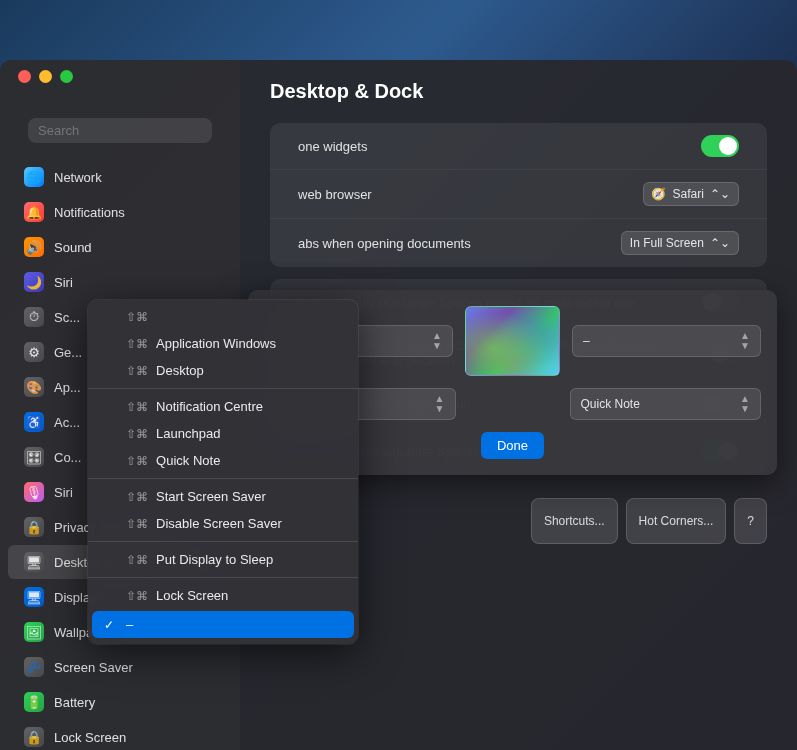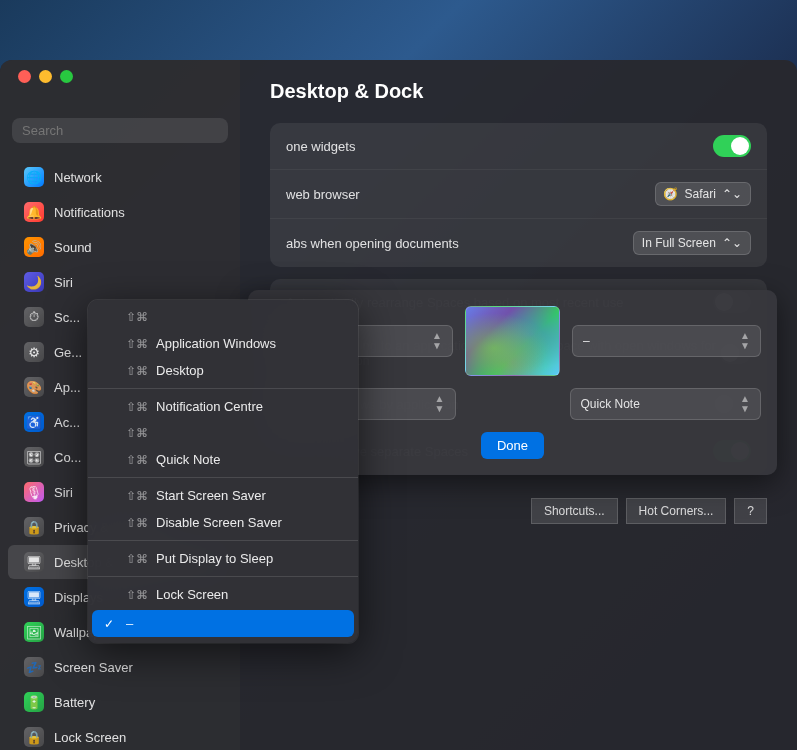--- a/index.html
+++ b/index.html
@@ -47,21 +47,21 @@
     .sidebar {
       width: 240px;
       min-width: 240px;
       background: rgba(45, 45, 50, 0.9);
       display: flex;
       flex-direction: column;
       padding-top: 50px;
     }
 
     .search-container {
-      padding: 8px 12px 12px;
+      padding: 8px 28px 12px;
     }
     .search-box {
       width: 100%;
       background: rgba(255,255,255,0.1);
       border: none;
       border-radius: 8px;
       padding: 5px 10px;
       color: rgba(255,255,255,0.5);
       font-size: 13px;
       outline: none;
@@ -132,21 +132,21 @@
       background: rgba(255,255,255,0.07);
       border-radius: 10px;
       margin-bottom: 12px;
       overflow: hidden;
     }
 
     .settings-row {
       display: flex;
       align-items: center;
       justify-content: space-between;
-      padding: 12px 16px;
+      padding: 12px 28px;
       border-bottom: 1px solid rgba(255,255,255,0.05);
       font-size: 13px;
     }
     .settings-row:last-child {
       border-bottom: none;
     }
 
     
     .toggle {
       width: 38px;
@@ -191,22 +191,22 @@
       border-radius: 6px;
       padding: 6px 16px;
       font-size: 13px;
       cursor: pointer;
       font-weight: 500;
     }
 
     .shortcuts-btn, .hot-corners-btn, .help-btn {
       background: rgba(255,255,255,0.12);
       border: 1px solid rgba(255,255,255,0.15);
-      border-radius: 0;
-      padding: 5px 12px;
+      border-radius: 8px;
+      padding: 15px 12px;
       color: rgba(255,255,255,0.8);
       font-size: 12px;
       cursor: pointer;
     }
 
     
     .context-menu {
       position: absolute;
       top: 300px;
       left: 88px;
@@ -559,20 +559,21 @@
 
   <div class="menu-item">
     <span class="checkmark"></span>
     <span class="menu-shortcut">⇧⌘</span>
     <span class="menu-item-label">Notification Centre</span>
   </div>
 
   <div class="menu-item">
     <span class="checkmark"></span>
     <span class="menu-shortcut">⇧⌘</span>
+    <span class="menu-item-label">Launchpad</span>
   </div>
 
   <div class="menu-item">
     <span class="checkmark"></span>
     <span class="menu-shortcut">⇧⌘</span>
     <span class="menu-item-label">Quick Note</span>
   </div>
 
   <div class="menu-divider"></div>
 

